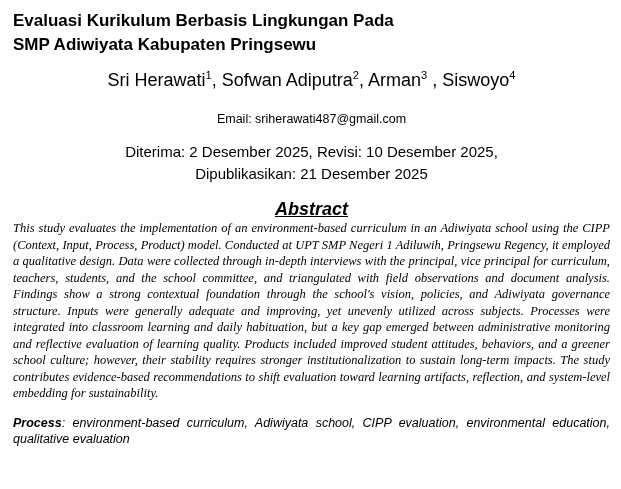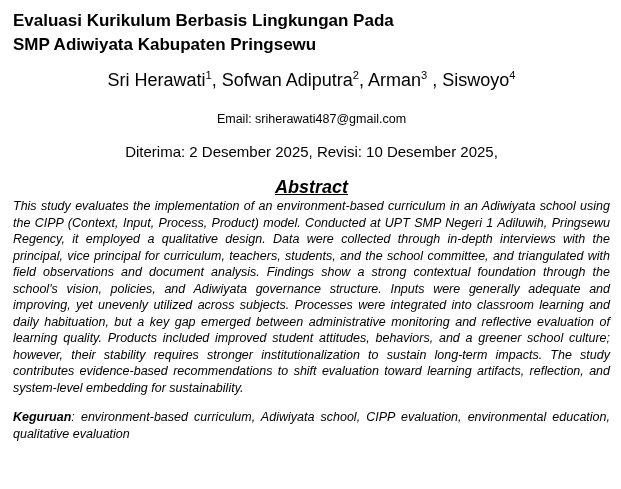--- a/index.html
+++ b/index.html
@@ -50,20 +50,21 @@
     font-style: italic;
     line-height: 17px;
     text-decoration: underline;
   }
   .abstract-body {
     margin: 2px 0 0 0;
     font-size: 12.5px;
     font-style: italic;
     line-height: 16.5px;
     text-align: justify;
+    font-family: Liberation Serif, serif;
   }
   .keywords-line {
     margin: 13px 0 0 0;
     font-size: 12.5px;
     font-style: italic;
     line-height: 16.5px;
     text-align: justify;
   }
   .keywords-line b { font-weight: bold; }
 </style>
@@ -73,19 +74,20 @@
 <h1 class="paper-title"><span>Evaluasi Kurikulum Berbasis Lingkungan Pada</span><br><span>SMP Adiwiyata Kabupaten Pringsewu</span></h1>
 
 <div class="author-block">
   <div><span><span>Sri Herawati</span><sup>1</sup><span>, </span></span><span><span>Sofwan Adiputra</span><sup>2</sup><span>, </span></span><span><span>Arman</span><sup>3</sup><span> , </span></span><span><span>Siswoyo</span><sup>4</sup><span></span></span></div>
 </div>
 
 <div class="email-line">Email: sriherawati487@gmail.com</div>
 
 <div class="dates-block">
   <div>Diterima: 2 Desember 2025, Revisi: 10 Desember 2025,</div>
+  <div>Dipublikasikan: 21 Desember 2025</div>
 </div>
 
 <div class="abstract-heading">Abstract</div>
 
 <p class="abstract-body">This study evaluates the implementation of an environment-based curriculum in an Adiwiyata school using the CIPP (Context, Input, Process, Product) model. Conducted at UPT SMP Negeri 1 Adiluwih, Pringsewu Regency, it employed a qualitative design. Data were collected through in-depth interviews with the principal, vice principal for curriculum, teachers, students, and the school committee, and triangulated with field observations and document analysis. Findings show a strong contextual foundation through the school's vision, policies, and Adiwiyata governance structure. Inputs were generally adequate and improving, yet unevenly utilized across subjects. Processes were integrated into classroom learning and daily habituation, but a key gap emerged between administrative monitoring and reflective evaluation of learning quality. Products included improved student attitudes, behaviors, and a greener school culture; however, their stability requires stronger institutionalization to sustain long-term impacts. The study contributes evidence-based recommendations to shift evaluation toward learning artifacts, reflection, and system-level embedding for sustainability.</p>
 
-<p class="keywords-line"><b>Keguruan</b><span>: environment-based curriculum, Adiwiyata school, CIPP evaluation, environmental education, qualitative evaluation</span></p>
+<p class="keywords-line"><b>Process</b><span>: environment-based curriculum, Adiwiyata school, CIPP evaluation, environmental education, qualitative evaluation</span></p>
 
 </body></html>

